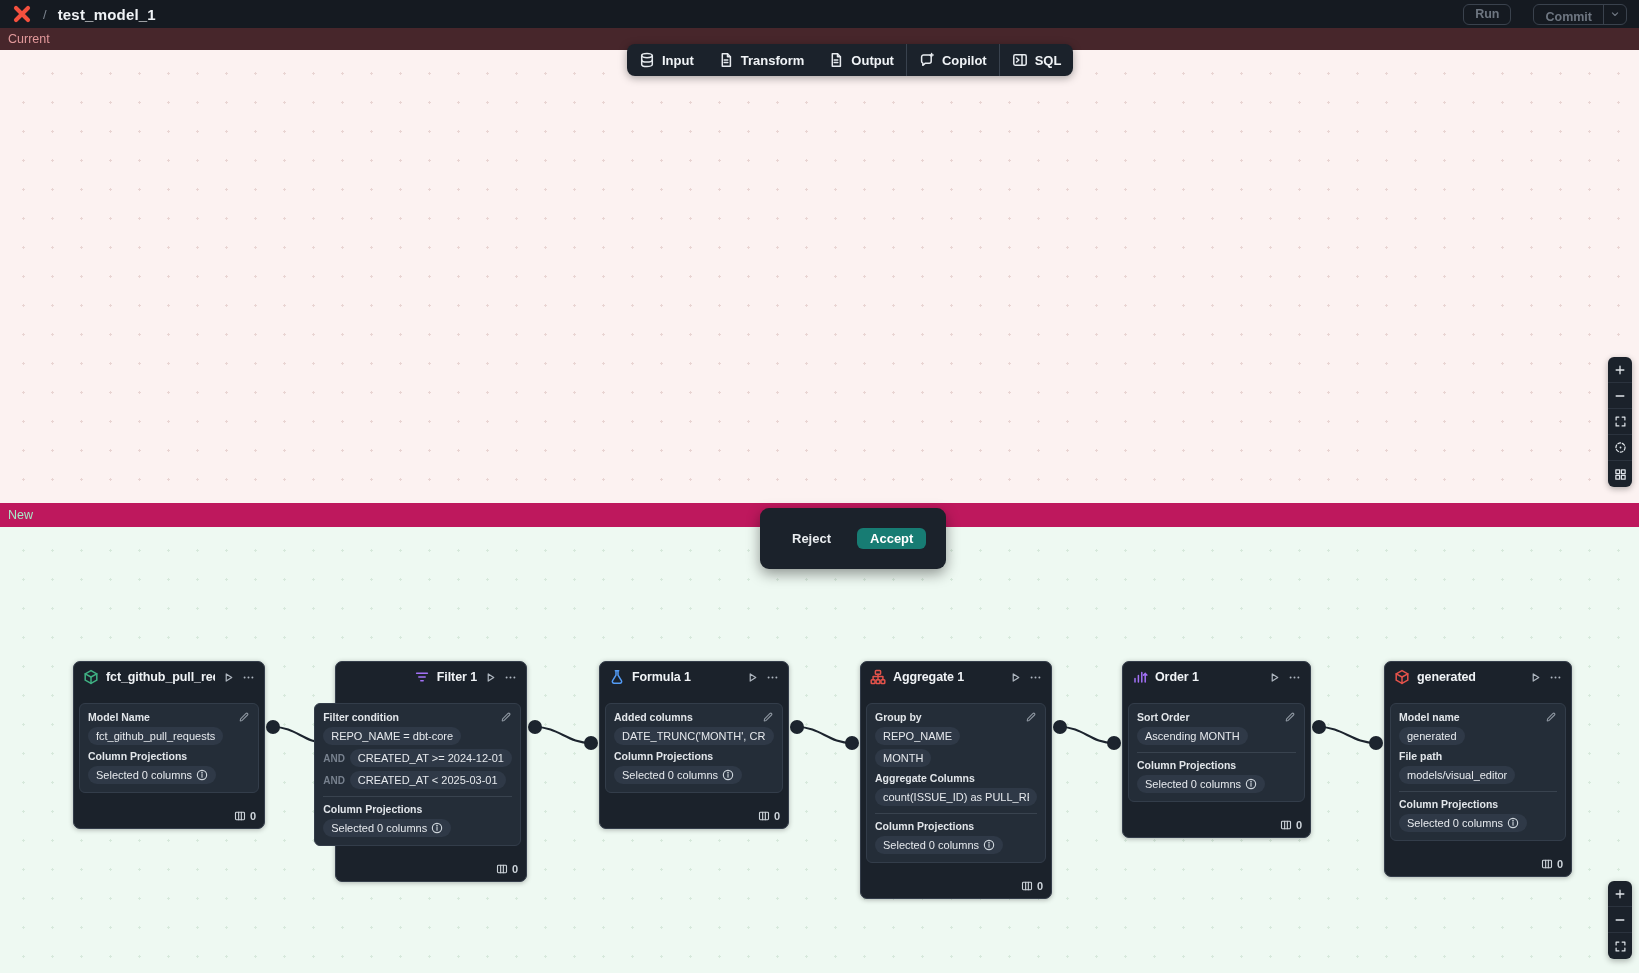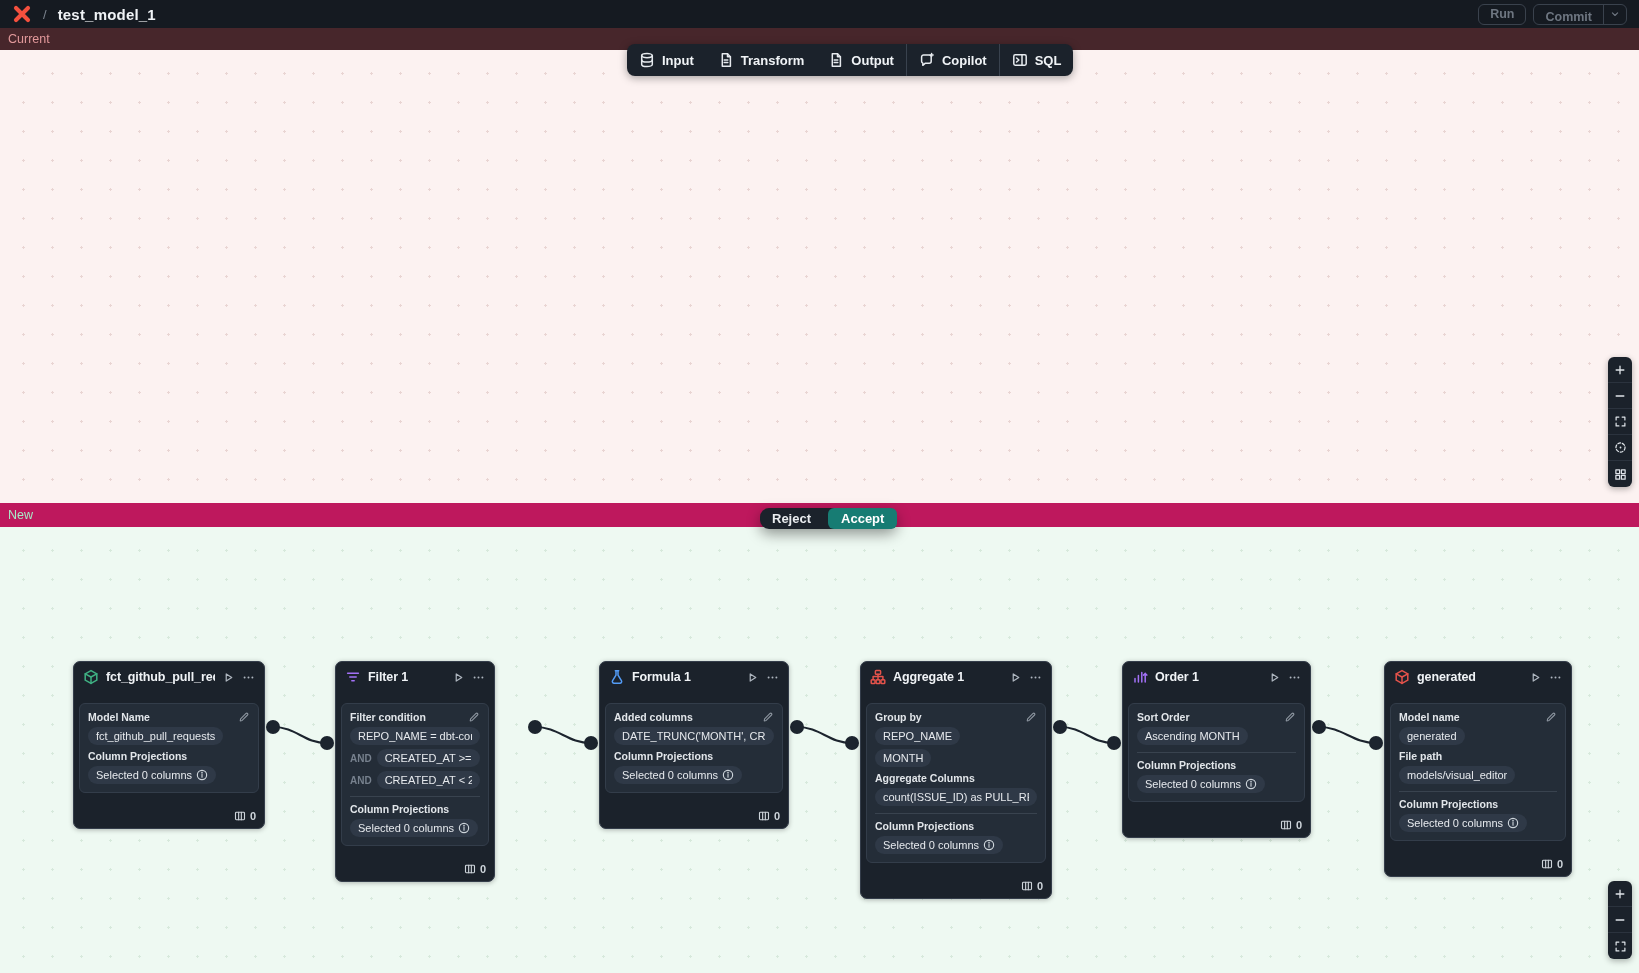--- a/index.html
+++ b/index.html
@@ -14,21 +14,21 @@
 
   
   .topbar {
     position: absolute; top: 0; left: 0; right: 0; height: 28px;
     background: #151a21; display: flex; align-items: center;
     padding: 0 12px; gap: 11px; z-index: 40;
   }
   .logo { color: #f4503e; }
   .crumb-sep { color: #7d8590; font-size: 13px; }
   .page-title { color: #f0f3f6; font-size: 15px; font-weight: 700; letter-spacing: .2px; }
-  .topbar-actions { margin-left: auto; display: flex; gap: 7px; align-items: flex-end; }
+  .topbar-actions { margin-left: auto; display: flex; gap: 22px; align-items: flex-end; }
   .tb-btn {
     border: 1px solid #3a424d; color: #6e7681; background: transparent;
     border-radius: 6px; font-size: 12.5px; font-weight: 600;
     height: 21px; display: flex; align-items: center; padding: 0 11px;
     font-family: "Liberation Sans", sans-serif;
   }
   .split-btn { display: flex; border: 1px solid #3a424d; border-radius: 6px; height: 21px; color: #6e7681; }
   .split-main { display: flex; align-items: center; padding: 12px 11px; font-size: 12.5px; font-weight: 600; }
   .split-chevron { display: flex; align-items: center; padding: 0 5px; border-left: 1px solid #3a424d; color: #6e7681; }
 
@@ -66,21 +66,21 @@
     display: flex; align-items: center; gap: 7px; padding: 0 12px;
     color: #f0f3f6; font-size: 13px; font-weight: 600; cursor: pointer; white-space: nowrap;
   }
   .toolbar-item .icon { color: #e6eaee; }
   .toolbar-divider { width: 1px; background: #39424e; }
 
   
   .review {
     position: absolute; left: 760px; top: 508px; z-index: 30;
     background: #1b222b; border-radius: 9px; display: flex; align-items: center;
-    padding: 0; gap: 5px; box-shadow: 0 5px 14px rgba(0,0,0,.4);
+    padding: 20px; gap: 14px; box-shadow: 0 5px 14px rgba(0,0,0,.4);
   }
   .review-reject { color: #e9ecef; font-size: 13px; font-weight: 600; padding: 2px 12px; cursor: pointer; }
   .review-accept {
     background: #177c73; color: #ffffff; border-radius: 6px;
     font-size: 13px; font-weight: 700; padding: 3px 13px; cursor: pointer;
   }
 
   
   .controls {
     position: absolute; right: 7px; width: 24px; background: #1b222b;
@@ -319,21 +319,21 @@
       <div class="node-footer">
         <span class="icon">
           <svg width="12" height="12" viewBox="0 0 16 16" fill="none" stroke="currentColor" stroke-width="1.5" stroke-linecap="round" stroke-linejoin="round">
             <rect x="2" y="3" width="12" height="10" rx="1.2"></rect>
             <path d="M6.2 3v10M9.8 3v10"></path>
           </svg>
         </span>
         <span>0</span>
       </div>
     </div>
-    <div class="node" style="left: 335px; top: 134px; width: 160px;">
+    <div class="node" style="left: 335px; top: 134px; width: 192px; align-items: flex-end;">
       <div class="node-header">
         <span class="icon" style="color: rgb(163, 113, 247);">
           <svg width="16" height="16" viewBox="0 0 16 16" fill="none" stroke="currentColor" stroke-width="1.5" stroke-linecap="round" stroke-linejoin="round">
             <path d="M2.6 4.2h10.8M4.8 8h6.4M6.8 11.8h2.4"></path>
           </svg>
         </span>
         <span class="node-title">Filter 1</span>
         <span class="node-hdr-btn icon">
           <svg width="13" height="13" viewBox="0 0 16 16" fill="none" stroke="currentColor" stroke-width="1.5" stroke-linecap="round" stroke-linejoin="round">
             <path d="M5.2 3.6 L12 8 L5.2 12.4 Z"></path>

